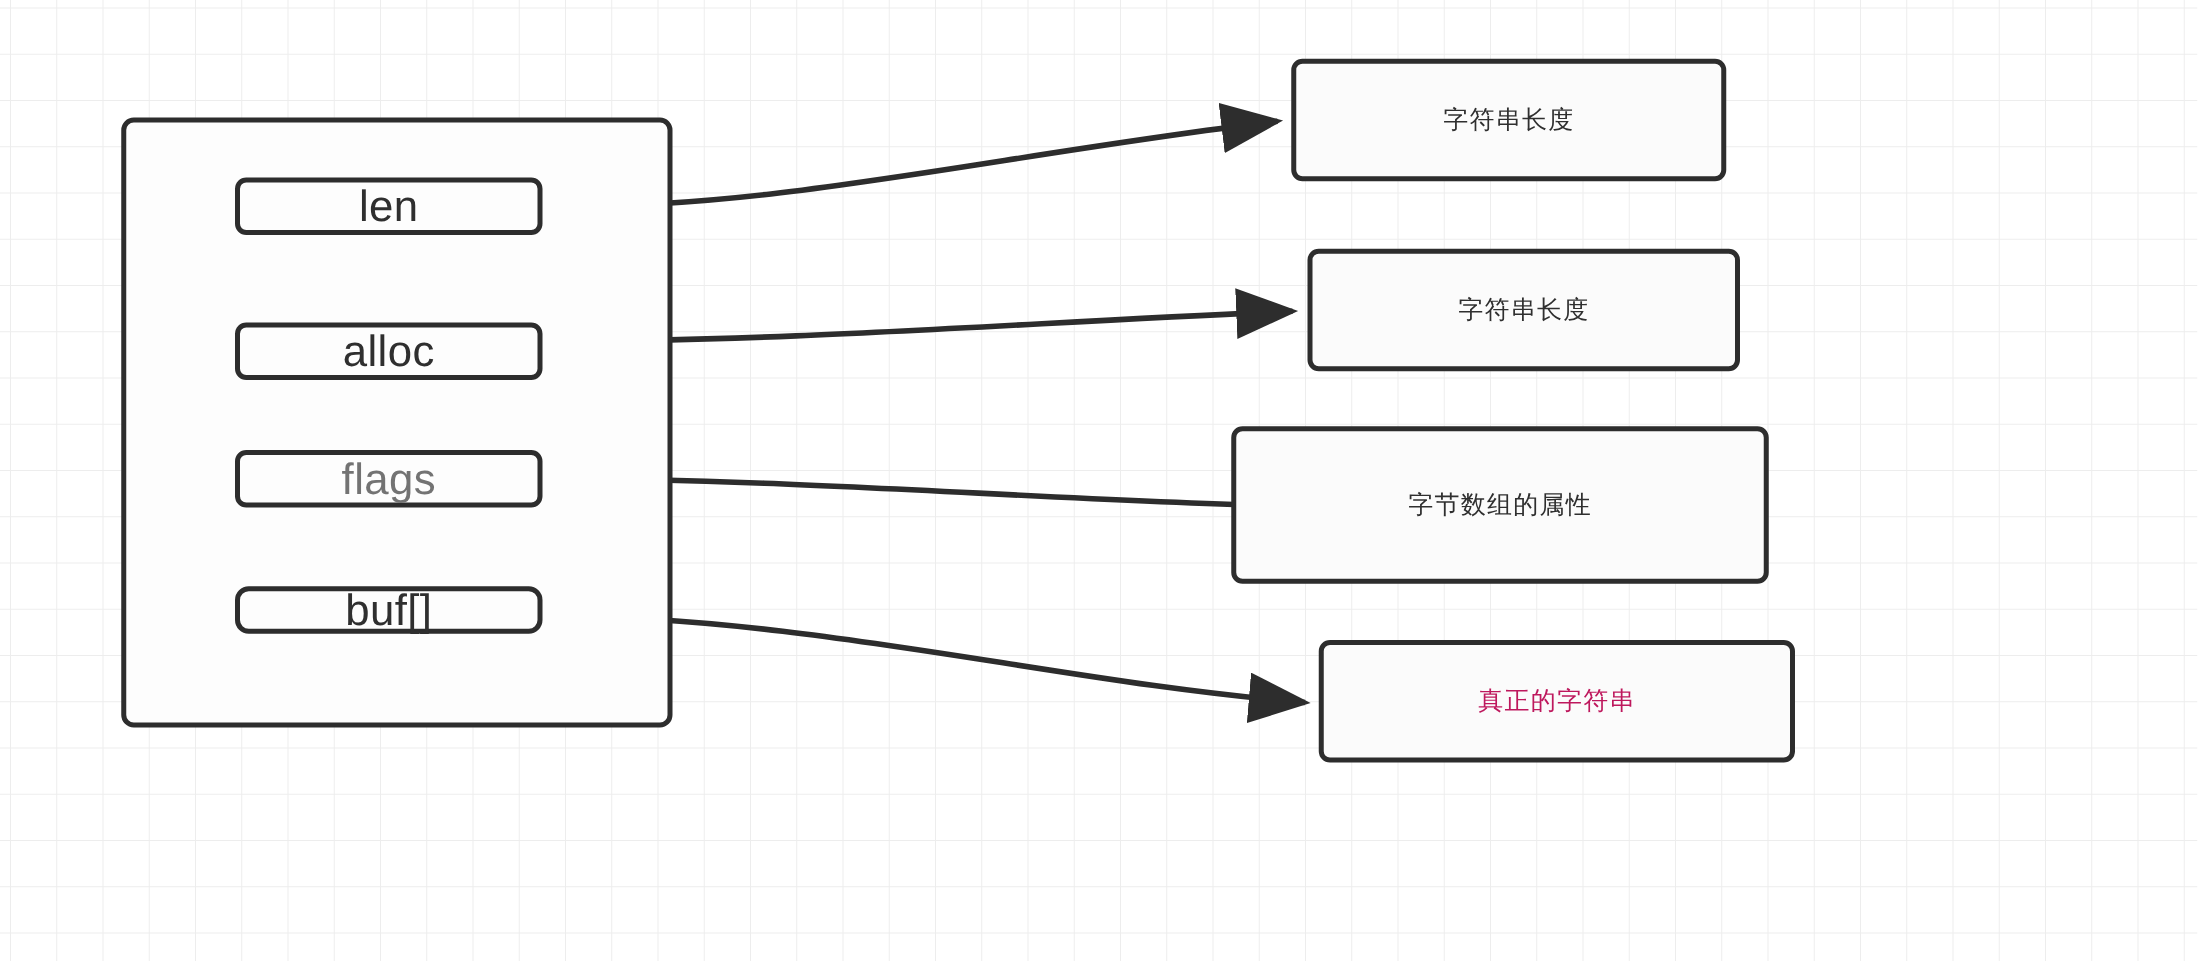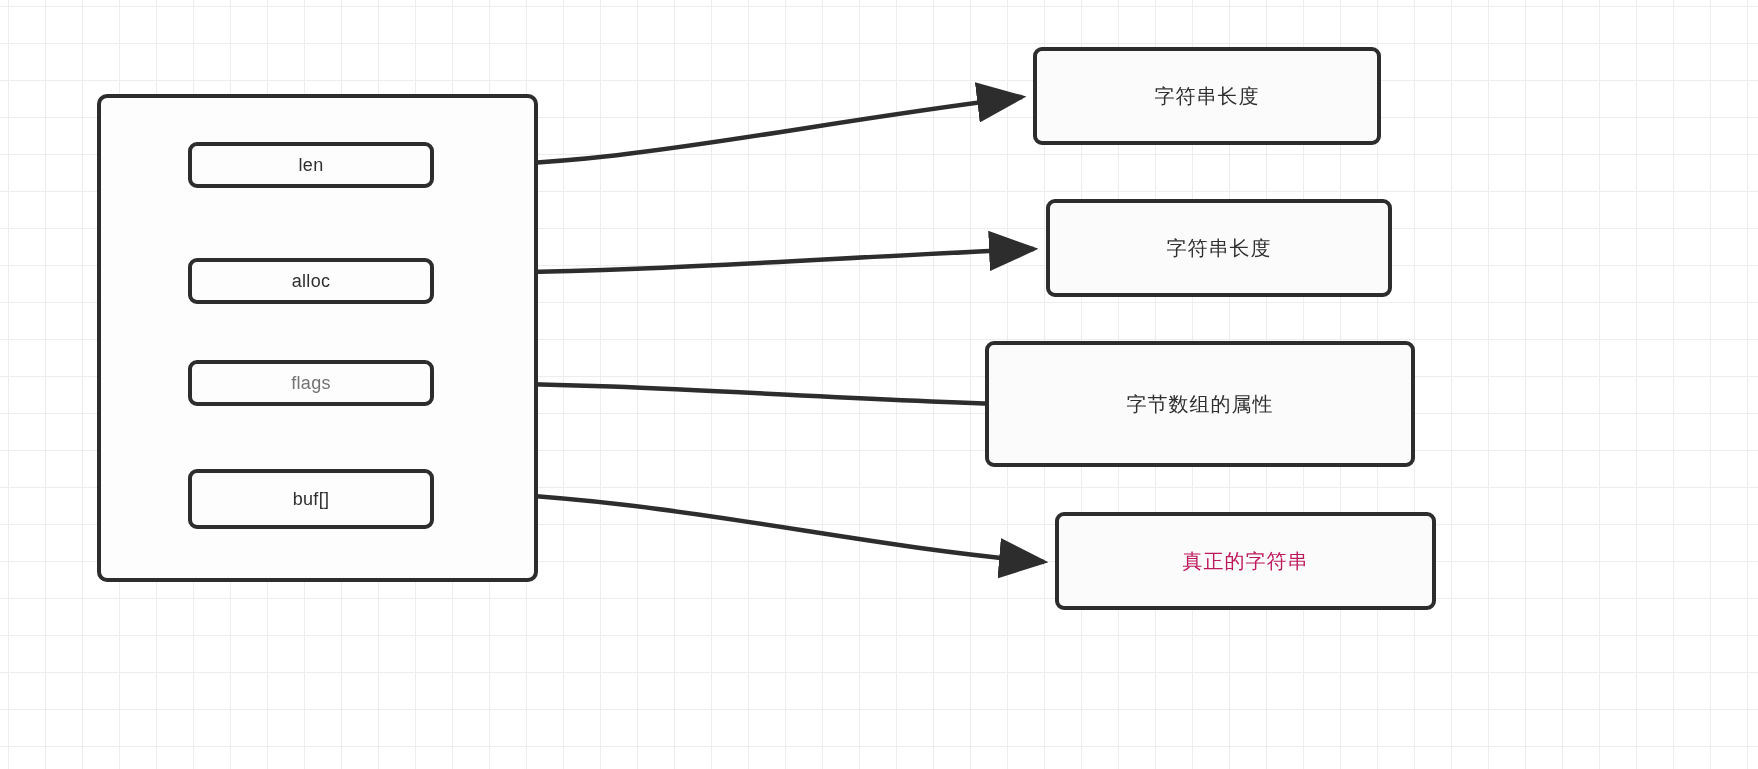--- a/index.html
+++ b/index.html
@@ -38,21 +38,21 @@
     align-items: center;
     justify-content: center;
     color: #2f2f2f;
   }
   .container-node {
     background: #fdfdfd;
     border-radius: 10px;
     display: block;
   }
   .field-node {
-    font-size: 18px;
+    font-size: 35px;
     letter-spacing: 0.3px;
     border-width: 4px;
     border-radius: 9px;
     background: #fdfdfd;
   }
   .desc-node {
     font-size: 20px;
     letter-spacing: 1px;
     background: #fbfbfb;
   }
@@ -82,21 +82,21 @@
 
   <div class="node field-node" id="field-len" style="left: 188px; top: 142px; width: 246px; height: 46px; border-color: rgb(45, 45, 45); color: rgb(47, 47, 47);">
     <span class="node-label">len</span>
   </div>
   <div class="node field-node" id="field-alloc" style="left: 188px; top: 258px; width: 246px; height: 46px; border-color: rgb(45, 45, 45); color: rgb(47, 47, 47);">
     <span class="node-label">alloc</span>
   </div>
   <div class="node field-node" id="field-flags" style="left: 188px; top: 360px; width: 246px; height: 46px; border-color: rgb(45, 45, 45); color: #737373;">
     <span class="node-label">flags</span>
   </div>
-  <div class="node field-node" id="field-buf" style="left: 188px; top: 469px; width: 246px; height: 60px; border-color: rgb(45, 45, 45); color: rgb(47, 47, 47);">
+  <div class="node field-node" id="field-buf" style="left: 188px; top: 469px; width: 246px; height: 38px; border-color: rgb(45, 45, 45); color: rgb(47, 47, 47); border-radius: 11px;">
     <span class="node-label">buf[]</span>
   </div>
 
   <div class="node desc-node" id="desc-len" style="left: 1033px; top: 47px; width: 348px; height: 98px; border-color: rgb(45, 45, 45); color: rgb(47, 47, 47);">
     <span class="node-label">字符串长度</span>
   </div>
   <div class="node desc-node" id="desc-alloc" style="left: 1046px; top: 199px; width: 346px; height: 98px; border-color: rgb(45, 45, 45); color: rgb(47, 47, 47);">
     <span class="node-label">字符串长度</span>
   </div>
   <div class="node desc-node" id="desc-flags" style="left: 985px; top: 341px; width: 430px; height: 126px; border-color: rgb(45, 45, 45); color: rgb(47, 47, 47);">

